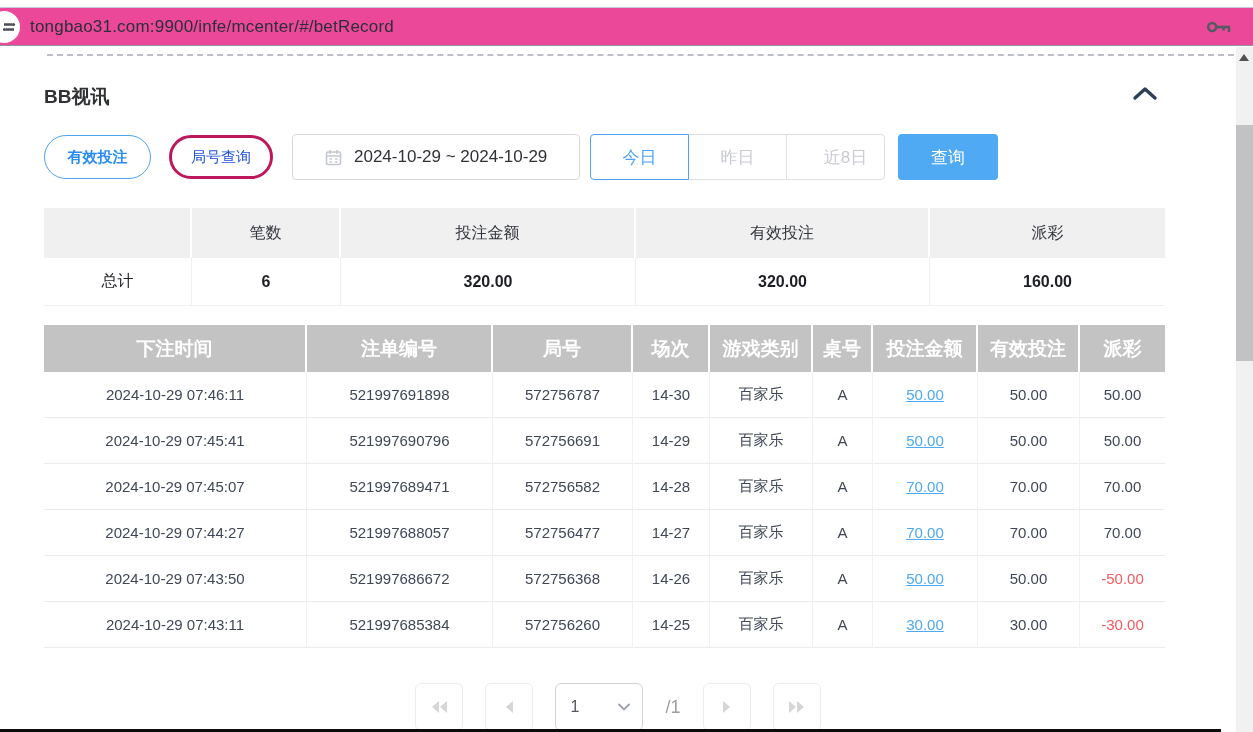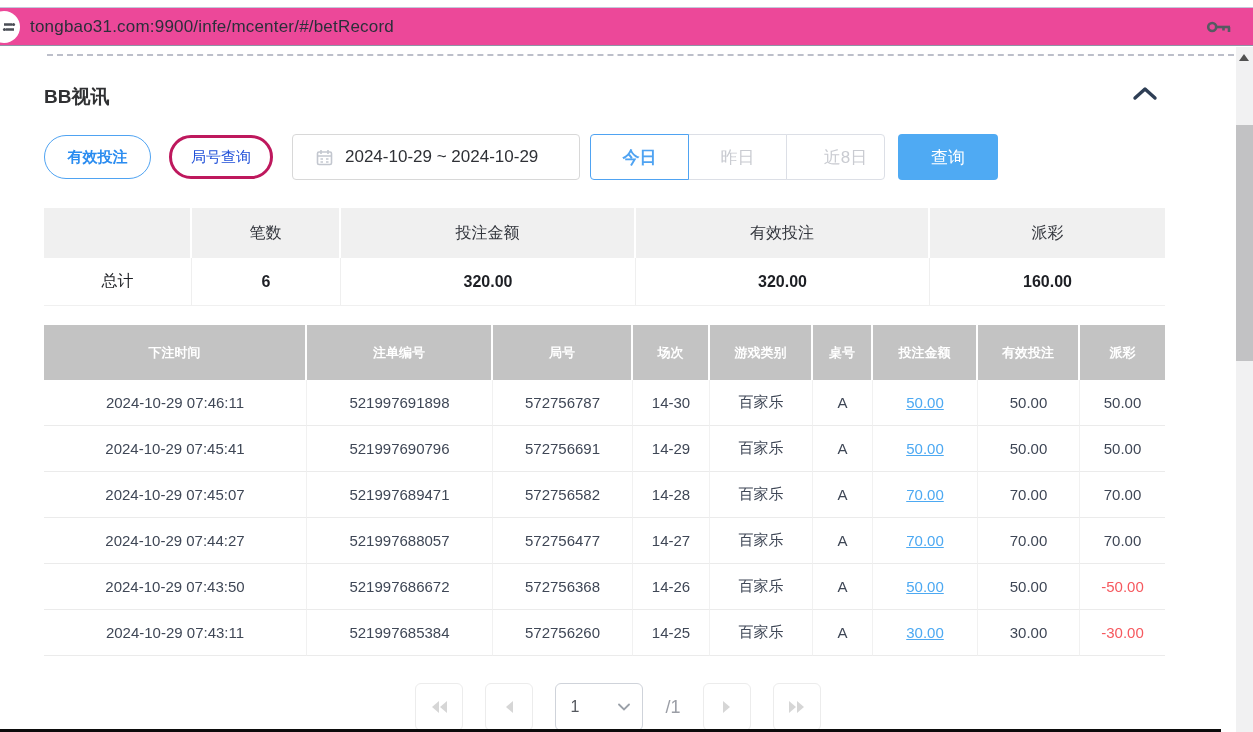--- a/index.html
+++ b/index.html
@@ -30,47 +30,47 @@
   
   .panel-title { position:absolute; top:84px; left:44px; font-size:19px; font-weight:bold; color:#303133; }
   .collapse { position:absolute; top:85px; left:1131px; width:28px; height:18px; cursor:pointer; line-height:0; }
 
   
   .pill { position:absolute; top:135px; height:44px; border-radius:22px; background:#fff;
           display:flex; align-items:center; justify-content:center; cursor:pointer; font-size:15px; }
   .pill.active { border:1px solid #4fa3f2; color:#2a8cf0; font-weight:bold; }
   .pill.idle   { border:3px solid #be185d; color:#1d4ed8; }
   .date-box { position:absolute; top:134px; left:292px; width:288px; height:46px; border:1px solid #d8d8d8;
-              border-radius:4px; background:#fff; display:flex; align-items:center; padding-left:23px; cursor:pointer; }
+              border-radius:4px; background:#fff; display:flex; align-items:center; padding-left:32px; cursor:pointer; }
   .date-box .cal { line-height:0; margin-right:12px; }
   .date-box .dtext { font-size:17px; color:#2f3136; }
   .seg { position:absolute; top:134px; left:590px; height:46px; display:flex; }
   .seg .seg-btn { width:99px; height:46px; background:#fff; border:1px solid #dcdfe6; margin-left:-1px;
                   display:flex; align-items:center; justify-content:center; font-size:17px; color:#c9cbd1; cursor:pointer; }
-  .seg .seg-btn:first-child { margin-left:0; border-radius:4px 0 0 4px;font-weight:bold; }
+  .seg .seg-btn:first-child { margin-left:0; border-radius:4px 0 0 4px; }
   .seg .seg-btn:last-child  { border-radius:0 4px 4px 0;padding-left:20px; }
   .seg .seg-btn.on { border-color:#4fa3f2; color:#4fa3f2; z-index:2; }
   .search-btn { position:absolute; top:134px; left:898px; width:100px; height:46px; background:#4faaf3;
                 color:#fff; font-size:17px; border:none; border-radius:4px; cursor:pointer;
                 display:flex; align-items:center; justify-content:center; }
 
   
   table { border-collapse:separate; border-spacing:0; table-layout:fixed; }
   .summary { position:absolute; top:208px; left:44px; width:1121px; }
   .summary th { height:50px; background:#f0f0f0; font-size:16px; font-weight:normal; color:#33363d;
                 text-align:center; border-right:2px solid #fff; }
   .summary th:last-child { border-right:none; }
   .summary td { height:48px; background:#fff; text-align:center; font-size:16px; color:#1d1f24;
                 border-right:1px solid #efefef; border-bottom:1px solid #f0f0f0; }
   .summary td:last-child { border-right:none; }
   .summary td.num { font-weight:600; }
 
   
   .bets { position:absolute; top:325px; left:44px; width:1121px; }
-  .bets th { height:55px; background:#c3c3c3; color:#fff; font-size:13px; font-weight:bold;
+  .bets th { height:47px; background:#c3c3c3; color:#fff; font-size:19px; font-weight:bold;
              text-align:center; border-right:2px solid #fff; }
   .bets th:last-child { border-right:none; }
   .bets td { height:46px; background:#fff; text-align:center; font-size:15px; color:#3f4756;
              border-right:1px solid #f1f1f1; border-bottom:1px solid #ebebeb;margin-top:11px; }
   .bets td:last-child { border-right:none; }
   .bets td.neg { color:#f6595f; }
   .amt-link { color:#4da9f2; text-decoration:underline; cursor:pointer; }
 
   
   .pager { position:absolute; top:683px; left:0; right:17px; display:flex; justify-content:center;

